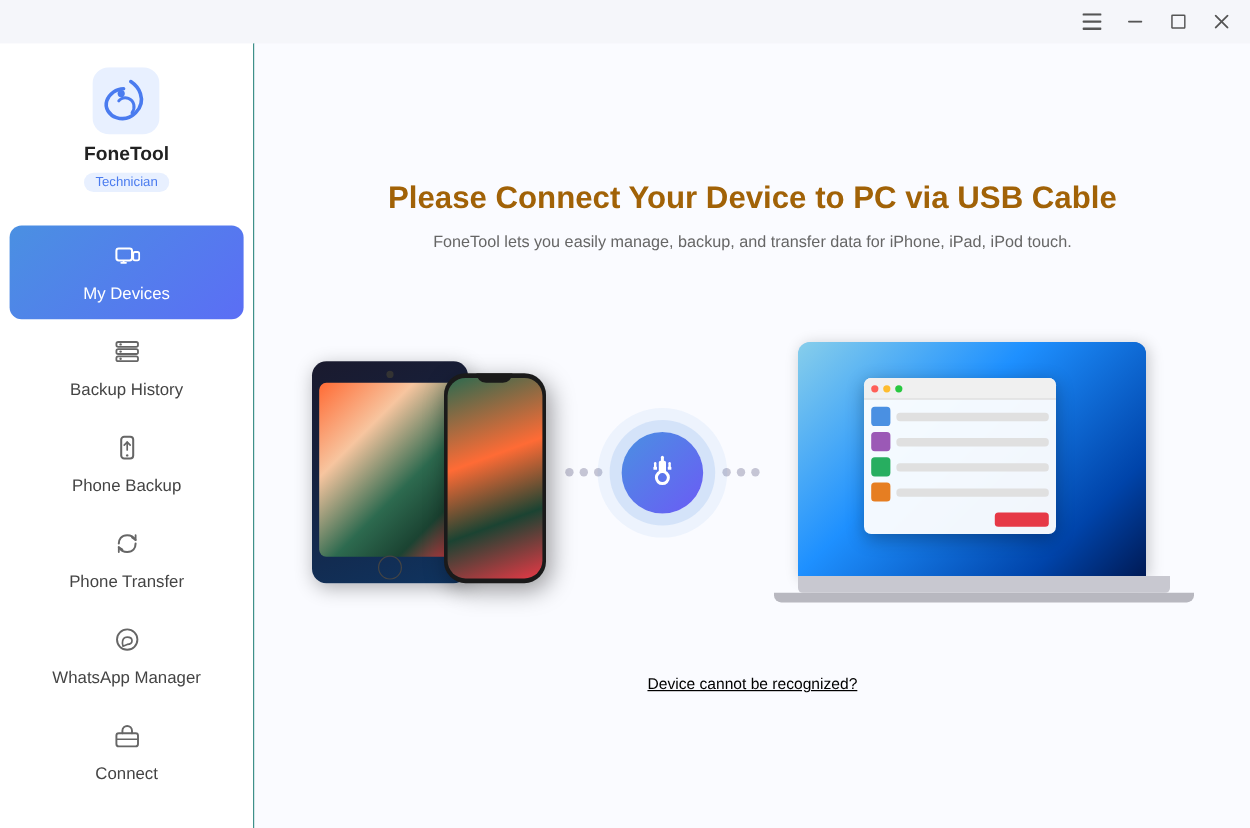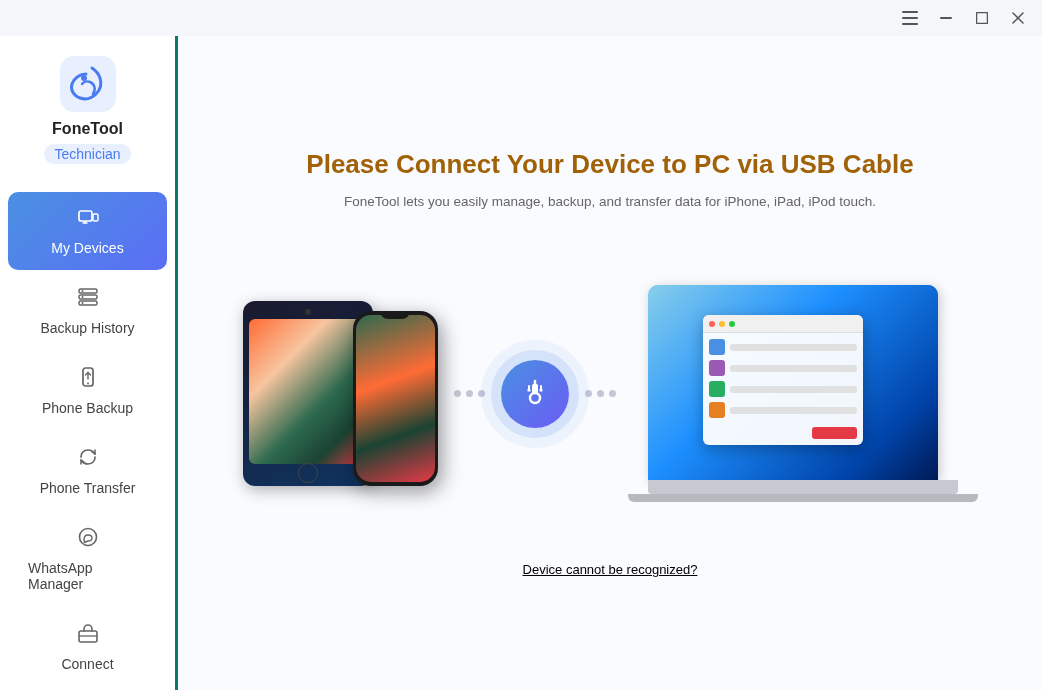--- a/index.html
+++ b/index.html
@@ -40,28 +40,28 @@
 
     
     .app-container {
       display: flex;
       flex: 1;
       overflow: hidden;
     }
 
     
     .sidebar {
-      width: 178px;
+      width: 212px;
       background: #ffffff;
       display: flex;
       flex-direction: column;
       align-items: center;
       padding-top: 20px;
       flex-shrink: 0;
-      border-right: 3px solid #0f766e;
+      border-right: 1px solid #0f766e;
     }
 
     .logo-area {
       display: flex;
       flex-direction: column;
       align-items: center;
       margin-bottom: 28px;
     }
 
     .logo-icon {
@@ -73,21 +73,21 @@
     .app-name {
       font-size: 16px;
       font-weight: 600;
       color: #222;
       margin-bottom: 6px;
     }
 
     .badge {
       background: #e8f0ff;
       color: #4a7bef;
-      font-size: 14px;
+      font-size: 11px;
       padding: 2px 10px;
       border-radius: 10px;
       font-weight: 500;
     }
 
     .nav-items {
       width: 100%;
       display: flex;
       flex-direction: column;
       gap: 2px;

